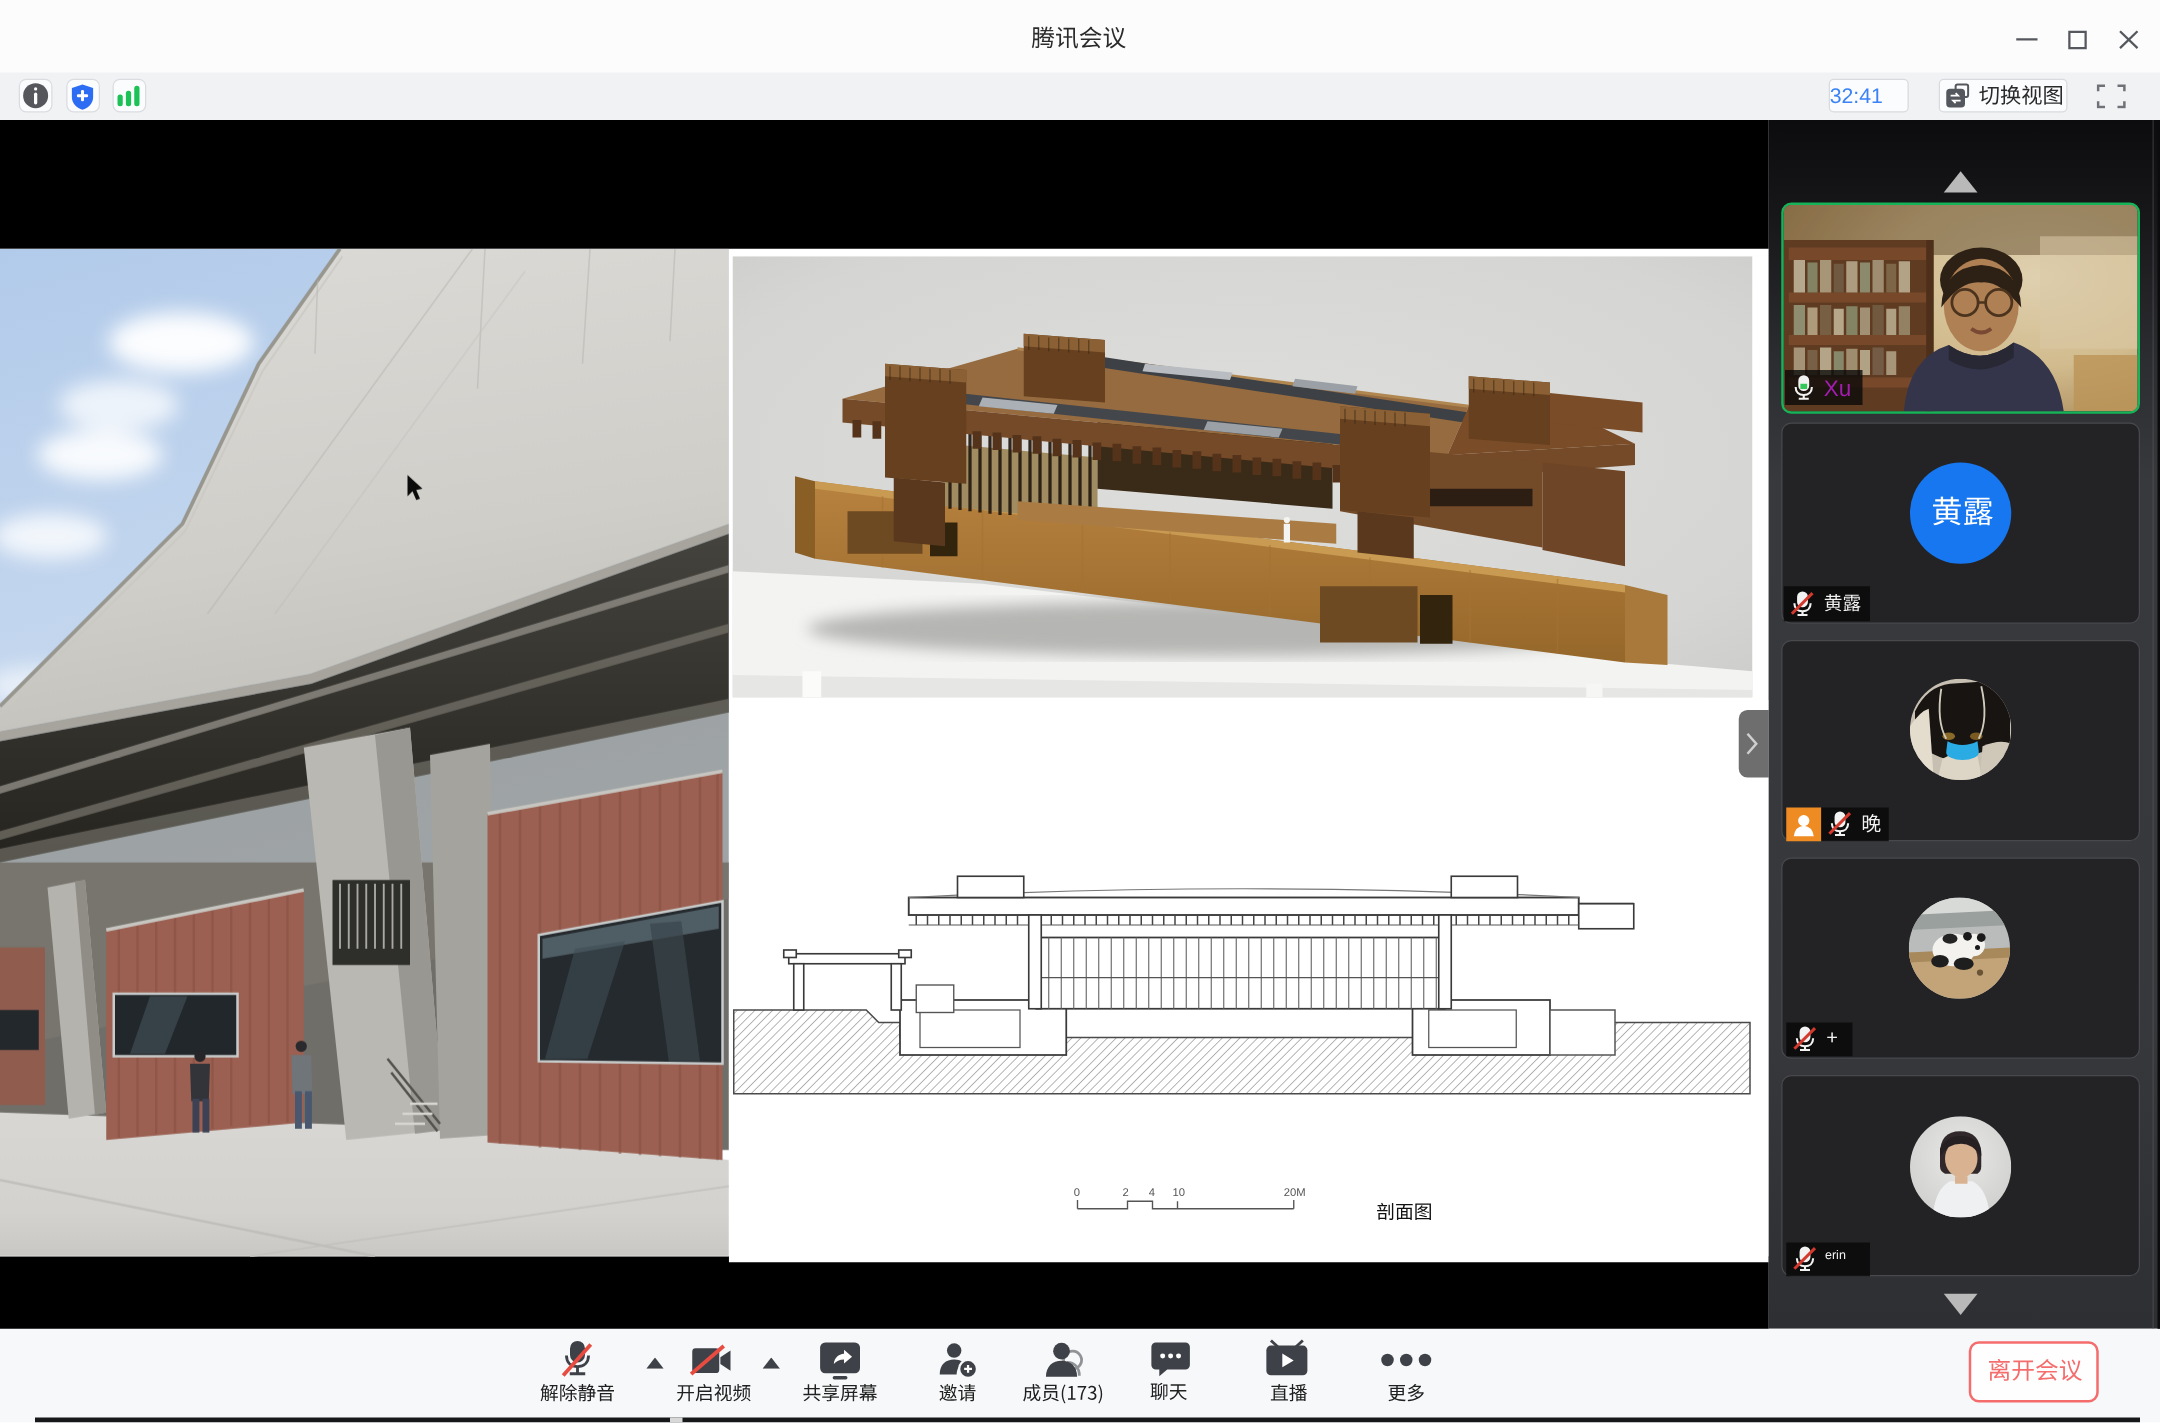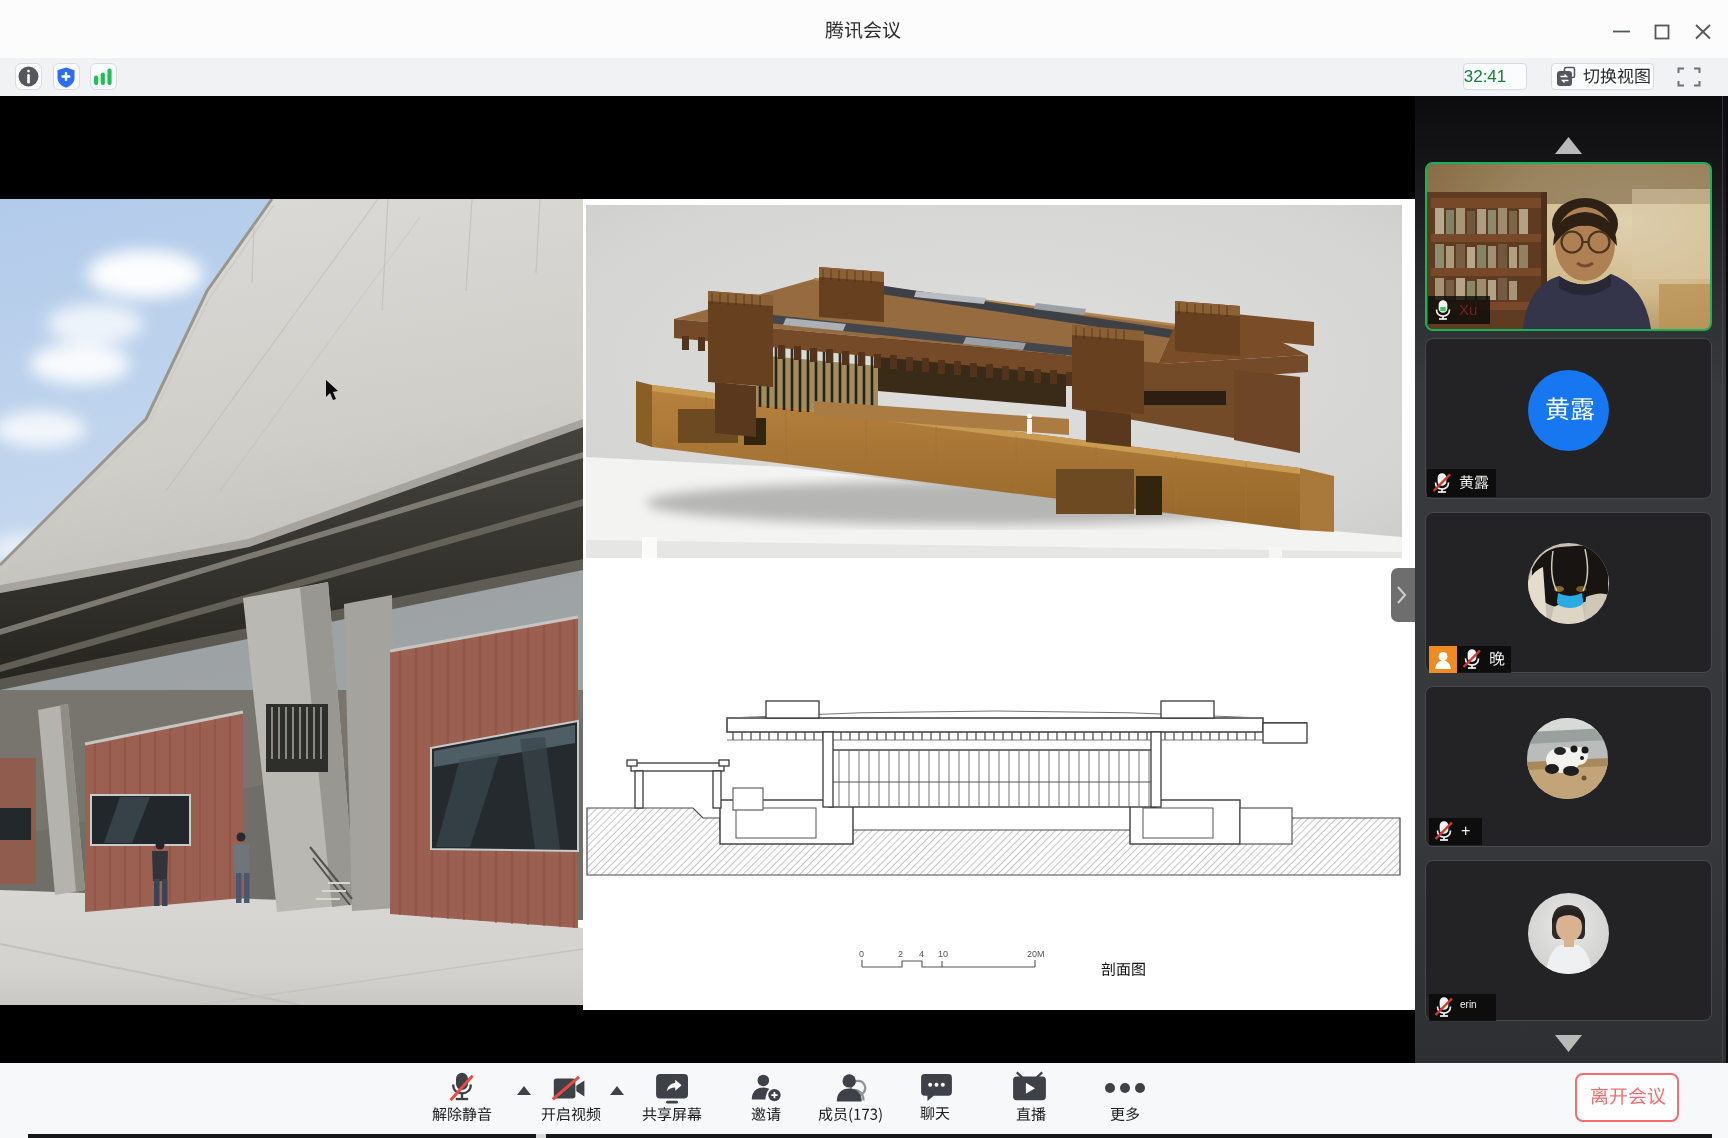--- a/index.html
+++ b/index.html
@@ -28,21 +28,21 @@
 <path d="M51 4.5 l8.5 2.8 v7.2 c0 5.5-4 8.5-8.5 10.3 c-4.5-1.8-8.5-4.8-8.5-10.3 v-7.2 z" fill="#2c6df4"></path>
 <rect x="49.8" y="9" width="2.4" height="9" rx="1" fill="#fff"></rect>
     <rect x="46.5" y="12.3" width="9" height="2.4" rx="1" fill="#fff"></rect>
 <g fill="#1dc256">
       <rect x="79" y="12.5" width="4.2" height="9.5" rx="2"></rect>
       <rect x="85.7" y="9.5" width="4.2" height="12.5" rx="2"></rect>
       <rect x="92.4" y="5.5" width="4.2" height="16.5" rx="2"></rect>
     </g>
 </svg>
 <div class="abs" style="left:1463px;top:63px;width:64px;height:27px;background:#fbfcfd;border:1px solid #d8dade;border-radius:4px"></div>
-<div class="abs" style="left:1463px;top:67px;width:44px;text-align:center;font-size:17px;color:#15803d">32:41</div>
+<div class="abs" style="left:1463px;top:67px;width:44px;text-align:center;font-size:17px;color:#3b82f6">32:41</div>
 <div class="abs" style="left:1551px;top:63px;width:103px;height:27px;background:#fbfcfd;border:1px solid #d8dade;border-radius:4px"></div>
 <svg class="abs" style="left:1556px;top:66px" width="24" height="22" viewBox="0 0 24 22">
 <rect x="8.5" y="1.5" width="10" height="10" rx="1.5" fill="#fbfcfd" stroke="#54575d" stroke-width="1.6"></rect>
 <rect x="1" y="5" width="15" height="15" rx="3" fill="#54575d"></rect>
 <path d="M4.5 10.5 h6 l-2 -2 M12.5 14.5 h-6 l2 2" stroke="#fff" stroke-width="1.4" fill="none"></path>
 </svg>
 <svg style="position:absolute;left:1582px;top:68px;" width="70" height="18" viewBox="0 0 70 18">
     <path transform="translate(1,14.4)" d="M7.14 -12.78V-11.56H9.87C9.79 -6.64 9.50 -1.98 5.28 0.34C5.61 0.56 6.01 1.02 6.22 1.34C10.65 -1.25 11.05 -6.25 11.15 -11.56H14.67C14.45 -3.87 14.21 -1.02 13.65 -0.39C13.46 -0.13 13.29 -0.08 12.98 -0.08C12.61 -0.08 11.71 -0.10 10.71 -0.18C10.93 0.18 11.08 0.74 11.10 1.12C12.01 1.17 12.95 1.19 13.51 1.13C14.09 1.07 14.46 0.90 14.84 0.37C15.52 -0.49 15.72 -3.38 15.96 -12.07C15.96 -12.25 15.98 -12.78 15.98 -12.78ZM2.55 -1.13C2.90 -1.46 3.45 -1.76 7.49 -3.58C7.41 -3.84 7.31 -4.35 7.25 -4.70L3.92 -3.29V-8.44L7.36 -9.19L7.15 -10.33L3.92 -9.65V-13.61H2.70V-9.40L0.47 -8.92L0.68 -7.75L2.70 -8.19V-3.51C2.70 -2.83 2.26 -2.46 1.95 -2.29C2.15 -2.02 2.46 -1.46 2.55 -1.13Z M19.78 -14.26V-10.84H17.81V-9.65H19.78V-5.86C18.97 -5.62 18.22 -5.40 17.61 -5.25L17.95 -3.99L19.78 -4.59V-0.20C19.78 0.0 19.70 0.06 19.51 0.06C19.32 0.08 18.75 0.08 18.08 0.06C18.25 0.42 18.42 0.98 18.47 1.30C19.46 1.32 20.09 1.27 20.48 1.05C20.89 0.85 21.04 0.49 21.04 -0.20V-4.99L22.86 -5.59L22.67 -6.78L21.04 -6.25V-9.65H22.62V-10.84H21.04V-14.26ZM26.11 -11.69H29.64C29.25 -11.11 28.76 -10.48 28.28 -9.97H24.78C25.27 -10.54 25.72 -11.11 26.11 -11.69ZM22.66 -4.91V-3.80H26.77C26.09 -2.32 24.68 -0.81 21.74 0.47C22.01 0.71 22.40 1.12 22.59 1.37C25.48 0.01 26.99 -1.58 27.79 -3.16C28.88 -1.15 30.63 0.47 32.65 1.30C32.82 1.00 33.20 0.54 33.47 0.28C31.41 -0.42 29.64 -1.95 28.67 -3.80H33.15V-4.91H31.96V-9.97H29.75C30.39 -10.69 31.05 -11.52 31.50 -12.27L30.65 -12.85L30.44 -12.78H26.77C27.01 -13.22 27.23 -13.65 27.42 -14.07L26.12 -14.31C25.53 -12.86 24.39 -11.06 22.72 -9.72C23.00 -9.53 23.40 -9.11 23.59 -8.82L23.90 -9.09V-4.91ZM25.12 -4.91V-8.95H27.38V-7.17C27.38 -6.49 27.35 -5.72 27.16 -4.91ZM30.68 -4.91H28.40C28.59 -5.71 28.62 -6.47 28.62 -7.15V-8.95H30.68Z M41.65 -13.44V-4.40H42.89V-12.32H48.14V-4.40H49.41V-13.44ZM36.61 -13.66C37.23 -13.00 37.89 -12.07 38.19 -11.44L39.23 -12.12C38.93 -12.71 38.25 -13.60 37.58 -14.24ZM44.82 -11.03V-7.71C44.82 -5.04 44.31 -1.80 40.01 0.42C40.27 0.62 40.68 1.10 40.83 1.37C43.38 0.03 44.72 -1.78 45.40 -3.63V-0.34C45.40 0.79 45.86 1.10 47.02 1.10H48.56C50.04 1.10 50.23 0.40 50.40 -2.26C50.08 -2.34 49.65 -2.51 49.33 -2.77C49.26 -0.32 49.18 0.13 48.58 0.13H47.20C46.73 0.13 46.59 0.0 46.59 -0.47V-4.69H45.73C45.98 -5.72 46.05 -6.74 46.05 -7.68V-11.03ZM35.07 -11.35V-10.18H39.18C38.19 -8.02 36.41 -5.89 34.66 -4.70C34.85 -4.47 35.15 -3.82 35.25 -3.46C35.92 -3.96 36.58 -4.57 37.23 -5.27V1.34H38.43V-5.98C39.03 -5.21 39.76 -4.25 40.10 -3.72L40.91 -4.74C40.59 -5.11 39.40 -6.47 38.76 -7.17C39.57 -8.33 40.27 -9.62 40.74 -10.94L40.06 -11.40L39.83 -11.35Z M57.37 -4.74C58.73 -4.45 60.46 -3.85 61.42 -3.38L61.94 -4.25C60.99 -4.69 59.27 -5.25 57.91 -5.52ZM55.67 -2.58C58.02 -2.29 60.96 -1.61 62.59 -1.03L63.15 -1.98C61.50 -2.53 58.56 -3.19 56.27 -3.45ZM52.42 -13.53V1.36H53.65V0.64H65.31V1.36H66.58V-13.53ZM53.65 -0.49V-12.37H65.31V-0.49ZM58.03 -12.03C57.18 -10.64 55.72 -9.31 54.26 -8.44C54.53 -8.27 54.97 -7.88 55.16 -7.68C55.67 -8.02 56.20 -8.43 56.72 -8.89C57.23 -8.34 57.86 -7.83 58.54 -7.37C57.10 -6.69 55.47 -6.18 53.95 -5.88C54.17 -5.64 54.45 -5.15 54.57 -4.84C56.23 -5.23 58.02 -5.86 59.63 -6.73C61.04 -5.96 62.66 -5.38 64.27 -5.03C64.43 -5.33 64.75 -5.78 64.99 -6.00C63.49 -6.27 61.99 -6.73 60.67 -7.34C61.94 -8.17 63.01 -9.14 63.73 -10.30L63.00 -10.72L62.81 -10.67H58.41C58.66 -10.99 58.90 -11.32 59.10 -11.66ZM57.42 -9.57 57.54 -9.69H61.94C61.33 -9.02 60.52 -8.43 59.60 -7.90C58.73 -8.39 57.98 -8.95 57.42 -9.57Z" fill="#2b2b2b"></path>
   </svg>
 <svg class="abs" style="left:1677px;top:67px" width="24" height="20" viewBox="0 0 24 20">
@@ -564,21 +564,21 @@
 <div class="abs" style="left:1428px;top:296px;width:62px;height:28px;background:rgba(8,8,8,0.78)"></div>
 <svg class="abs" style="left:1432px;top:299px" width="22" height="22" viewBox="0 0 22 22">
 <g fill="none" stroke="#f2f2f2" stroke-width="1.7">
 <rect x="7.5" y="2" width="7" height="11" rx="3.5" fill="#f2f2f2"></rect>
 <path d="M4.5 10.5 c0 4.2 2.8 6.5 6.5 6.5 c3.7 0 6.5 -2.3 6.5 -6.5"></path>
 <line x1="11" y1="17" x2="11" y2="20"></line>
       <line x1="7" y1="20" x2="15" y2="20"></line>
 </g>
 <rect x="8.3" y="8" width="5.4" height="4.2" fill="#35c759"></rect>
 </svg>
-<div class="abs" style="left:1459px;top:301px;color:#7f1d1d;font-size:15px">Xu</div>
+<div class="abs" style="left:1459px;top:301px;color:#a21caf;font-size:18px">Xu</div>
 <div class="abs" style="left:1425px;top:338px;height:161px;width:287px;background:#232326;border:1px solid #47494d;border-radius:8px"></div>
 <div class="abs" style="left:1528px;top:370px;width:81px;height:81px;border-radius:50%;background:#1677f0"></div>
 <svg style="position:absolute;left:1544px;top:397px;" width="52" height="27" viewBox="0 0 52 27">
     <path transform="translate(1,21.2)" d="M14.8 -1.0C17.6 0.0 20.45 1.15 22.17 2.0L23.55 0.75C21.70 -0.1 18.67 -1.27 15.9 -2.17ZM8.8 -2.17C7.2 -1.15 4.02 0.07 1.47 0.72C1.87 1.07 2.45 1.67 2.75 2.07C5.30 1.37 8.47 0.15 10.5 -1.07ZM4.07 -11.15V-2.6H21.1V-11.15H13.45V-12.97H23.70V-14.70H17.5V-17.1H22.05V-18.8H17.5V-21.0H15.60V-18.8H9.47V-21.0H7.60V-18.8H3.17V-17.1H7.60V-14.70H1.37V-12.97H11.52V-11.15ZM9.47 -14.70V-17.1H15.60V-14.70ZM5.9 -6.22H11.52V-4.0H5.9ZM13.45 -6.22H19.22V-4.0H13.45ZM5.9 -9.77H11.52V-7.57H5.9ZM13.45 -9.77H19.22V-7.57H13.45Z M30.0 -14.97V-13.87H35.1V-14.97ZM29.55 -12.77V-11.67H35.07V-12.77ZM39.77 -12.77V-11.67H45.37V-12.77ZM39.77 -14.97V-13.87H44.95V-14.97ZM29.5 -9.22H34.27V-7.0H29.5ZM26.92 -17.3V-13.07H28.65V-16.0H36.5V-11.25H38.35V-16.0H46.3V-13.07H48.05V-17.3H38.35V-18.6H46.62V-20.0H28.4V-18.6H36.5V-17.3ZM27.77 -4.87V0.17L26.35 0.30L26.52 1.82C29.22 1.55 33.02 1.15 36.7 0.75L36.67 -0.70L32.77 -0.30V-2.7H36.05V-3.90C36.32 -3.6 36.65 -3.1 36.77 -2.80C37.3 -2.92 37.82 -3.1 38.35 -3.27V2.0H39.97V1.37H45.02V1.95H46.7V-3.35C47.22 -3.2 47.75 -3.07 48.27 -2.97C48.5 -3.37 48.95 -4.0 49.3 -4.32C47.35 -4.65 45.47 -5.22 43.87 -6.02C45.27 -7.05 46.47 -8.3 47.25 -9.75L46.22 -10.32L45.95 -10.22H41.40C41.65 -10.57 41.87 -10.9 42.1 -11.25L40.55 -11.5C39.72 -10.10 38.17 -8.55 36.02 -7.37C36.37 -7.17 36.85 -6.75 37.1 -6.4C37.87 -6.87 38.57 -7.37 39.2 -7.9C39.77 -7.22 40.47 -6.57 41.22 -6.02C39.57 -5.12 37.7 -4.45 35.92 -4.05H32.77V-5.7H35.9V-10.52H27.95V-5.7H31.17V-0.15L29.22 0.05V-4.87ZM39.97 0.1V-2.32H45.02V0.1ZM46.1 -3.55H39.15C40.32 -3.97 41.47 -4.52 42.52 -5.15C43.62 -4.5 44.82 -3.95 46.1 -3.55ZM40.17 -8.8 40.32 -8.97H44.97C44.32 -8.17 43.47 -7.42 42.52 -6.77C41.57 -7.37 40.77 -8.05 40.17 -8.8Z" fill="#fff"></path>
   </svg>
 <div class="abs" style="left:1427px;top:469px;width:69px;height:28px;background:rgba(8,8,8,0.8)"></div>
 <svg class="abs" style="left:1431px;top:472px" width="22" height="22" viewBox="0 0 22 22">
 <g fill="none" stroke="#f2f2f2" stroke-width="1.7">
 <rect x="7.5" y="2" width="7" height="11" rx="3.5" fill="#f2f2f2"></rect>
 <path d="M4.5 10.5 c0 4.2 2.8 6.5 6.5 6.5 c3.7 0 6.5 -2.3 6.5 -6.5"></path>

